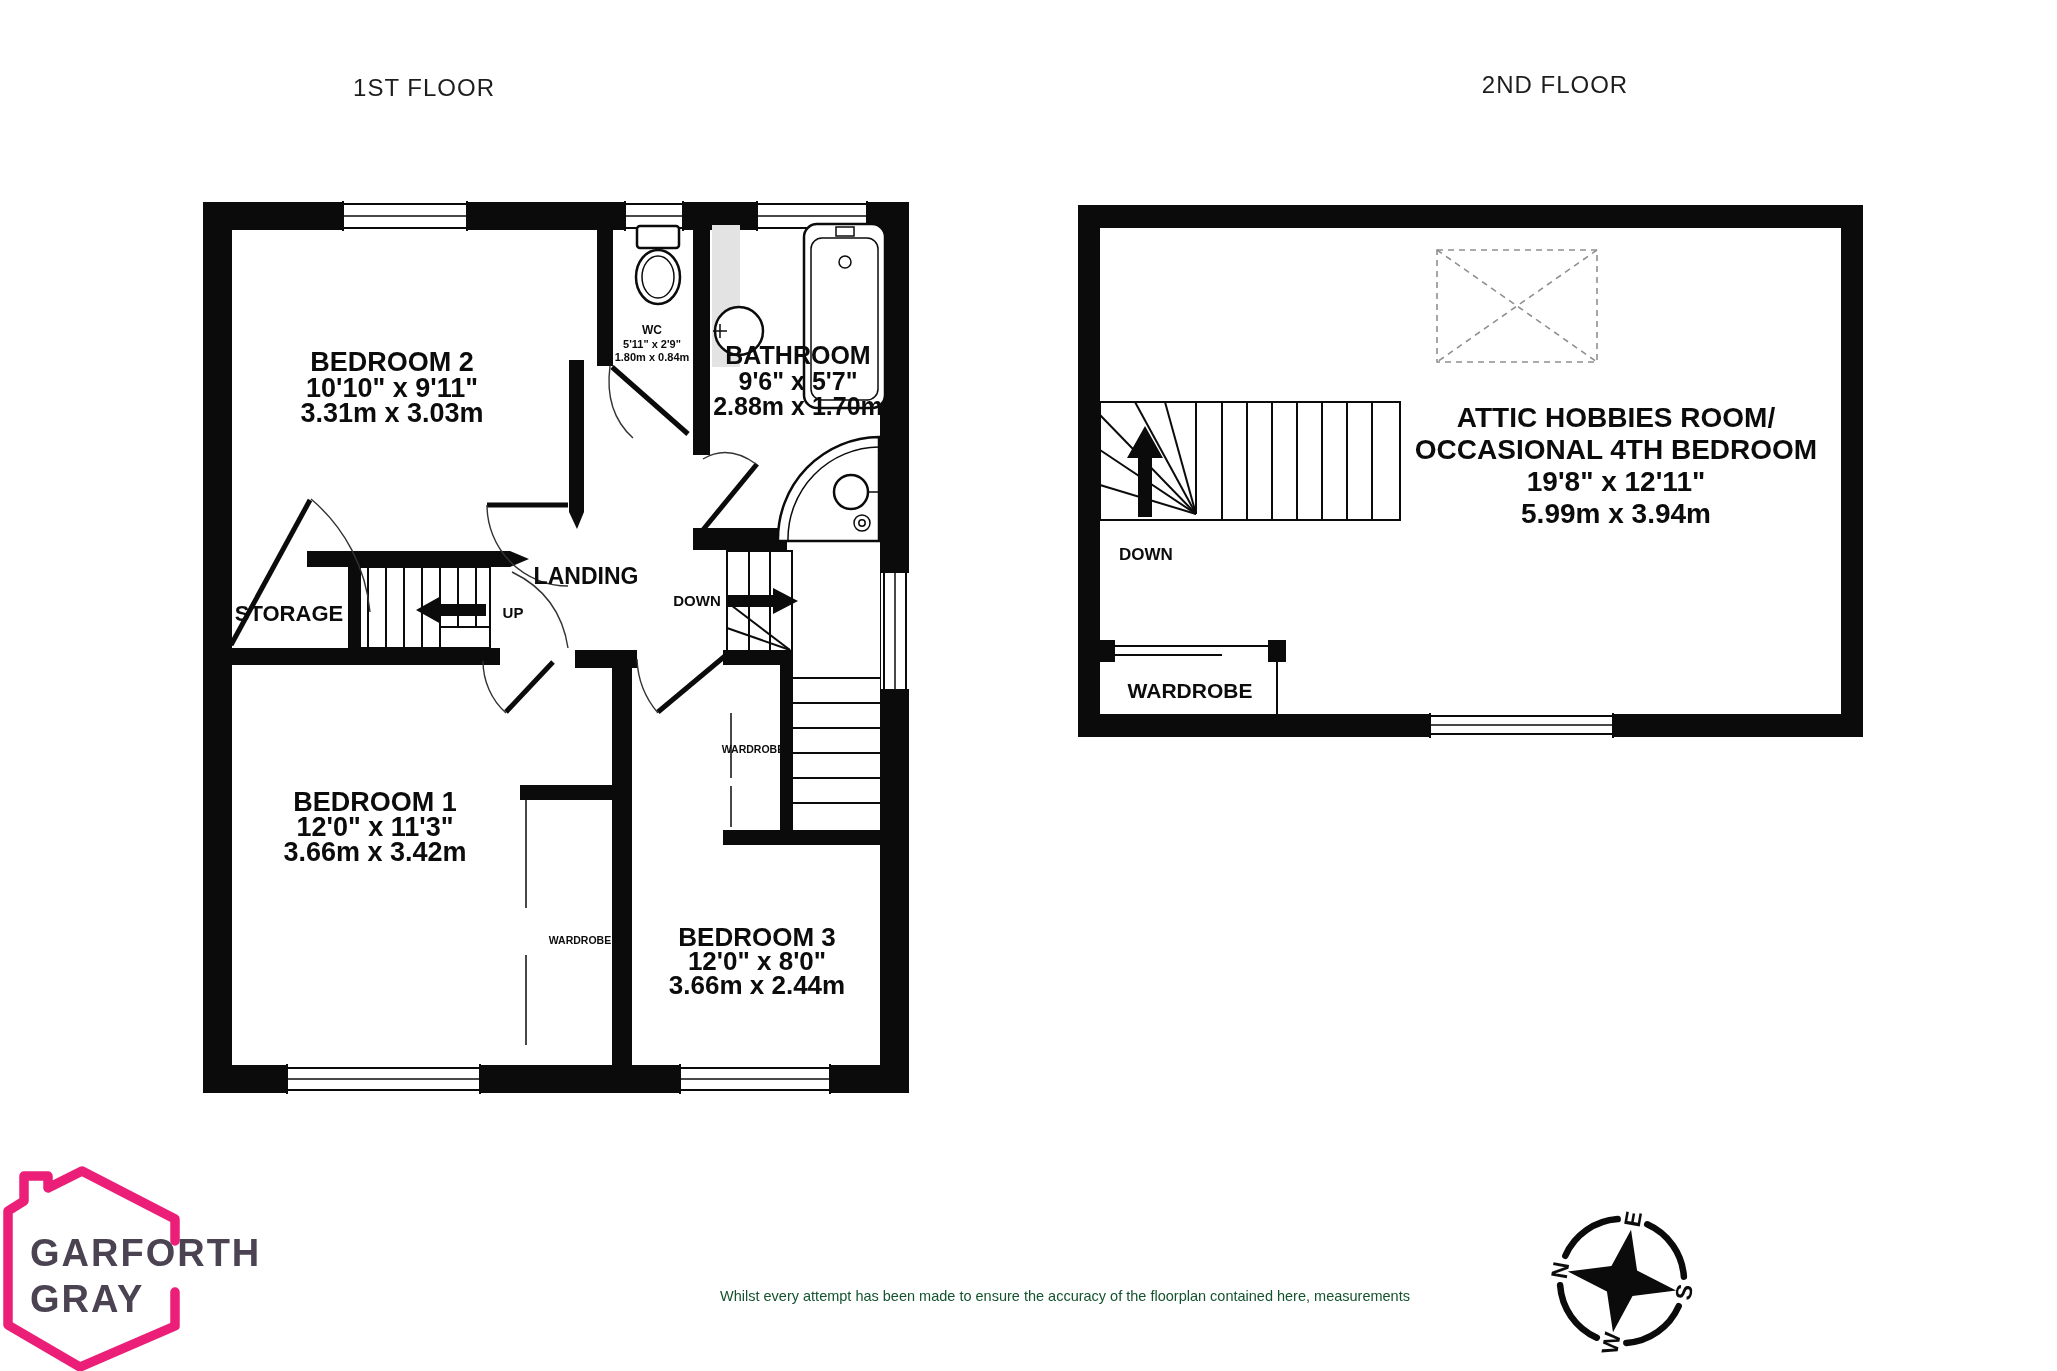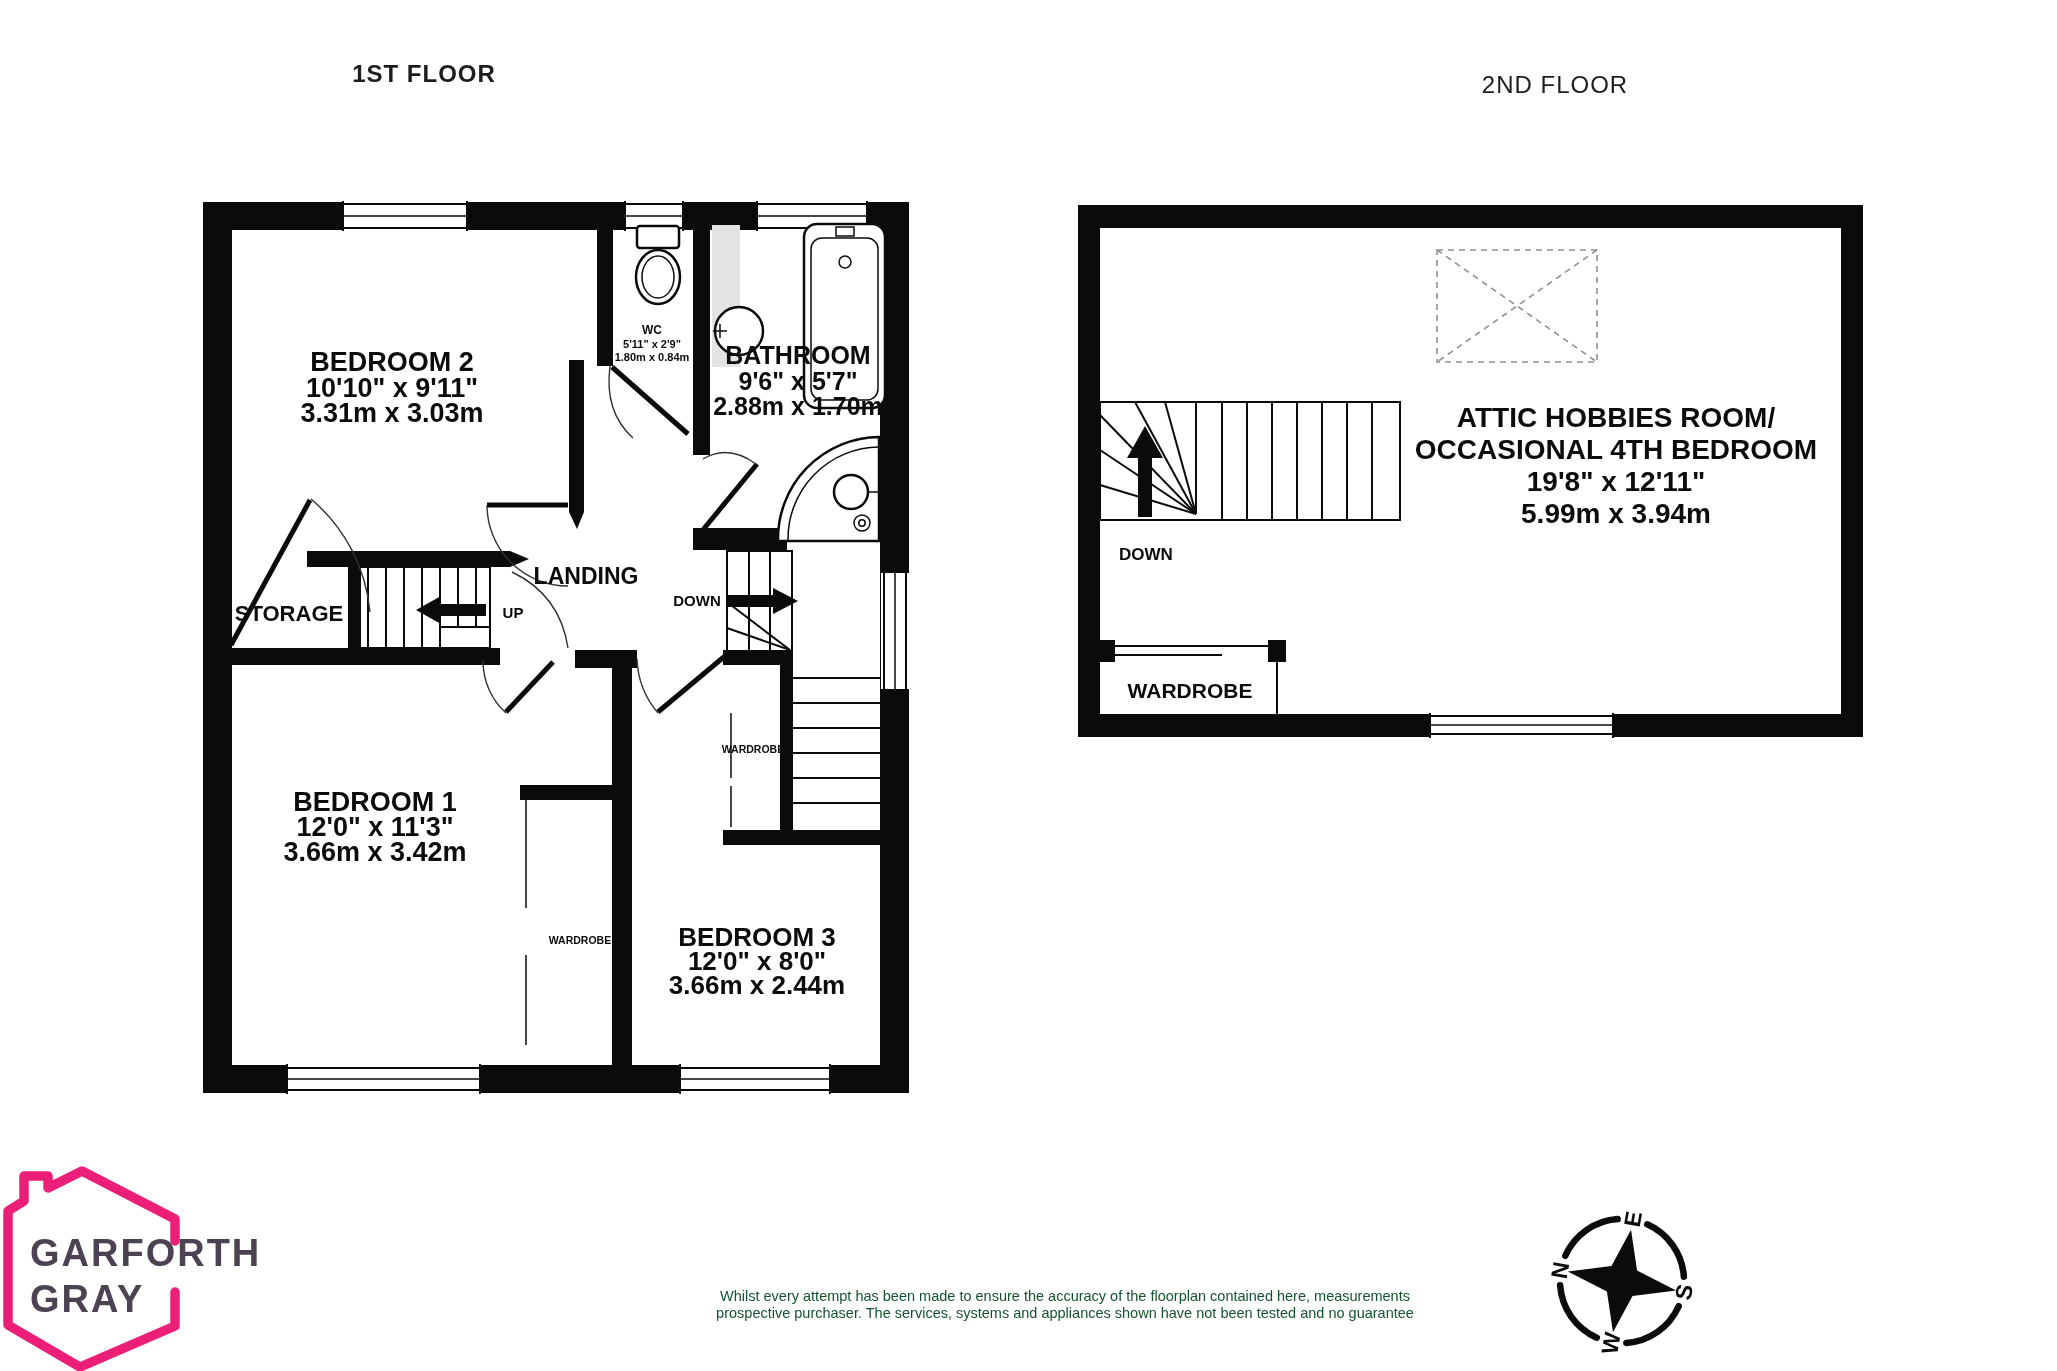--- a/index.html
+++ b/index.html
@@ -33,21 +33,21 @@
   .arc{stroke:#333;stroke-width:1.4;fill:none;}
   .fix{stroke:#0b0b0b;stroke-width:2.5;fill:#fff;}
   .fix2{stroke:#0b0b0b;stroke-width:1.5;fill:none;}
   .dash{stroke:#909090;stroke-width:1.6;fill:none;stroke-dasharray:6 5;}
 </style>
 </head>
 <body>
 
 <div class="canvas">
 
-  <div class="floor-title" style="left:424px;top:60px;font-weight:bold;">1ST FLOOR</div>
+  <div class="floor-title" style="left:424px;top:74px;">1ST FLOOR</div>
   <div class="floor-title" style="left:1555px;top:71px;">2ND FLOOR</div>
 
   <svg width="2057" height="1371" viewBox="0 0 2057 1371">
 
     <g>
 
       <g>
         <rect class="wall" x="203" y="202" width="706" height="28"></rect>
         <rect class="wall" x="203" y="1065" width="706" height="28"></rect>
         <rect class="wall" x="203" y="202" width="29" height="891"></rect>
@@ -326,16 +326,15 @@
         <text x="0" y="-55">N</text>
         <text x="63" y="8">E</text>
         <text x="0" y="71">S</text>
         <text x="-63" y="8">W</text>
       </g>
     </g>
   </svg>
 
   <div class="disclaimer">
     <div>Whilst every attempt has been made to ensure the accuracy of the floorplan contained here, measurements</div>
-    <div>prospective purchaser. The services, systems and appliances shown have not been tested and no guarantee</div>
   </div>
 
 </div>
 
 </body></html>

